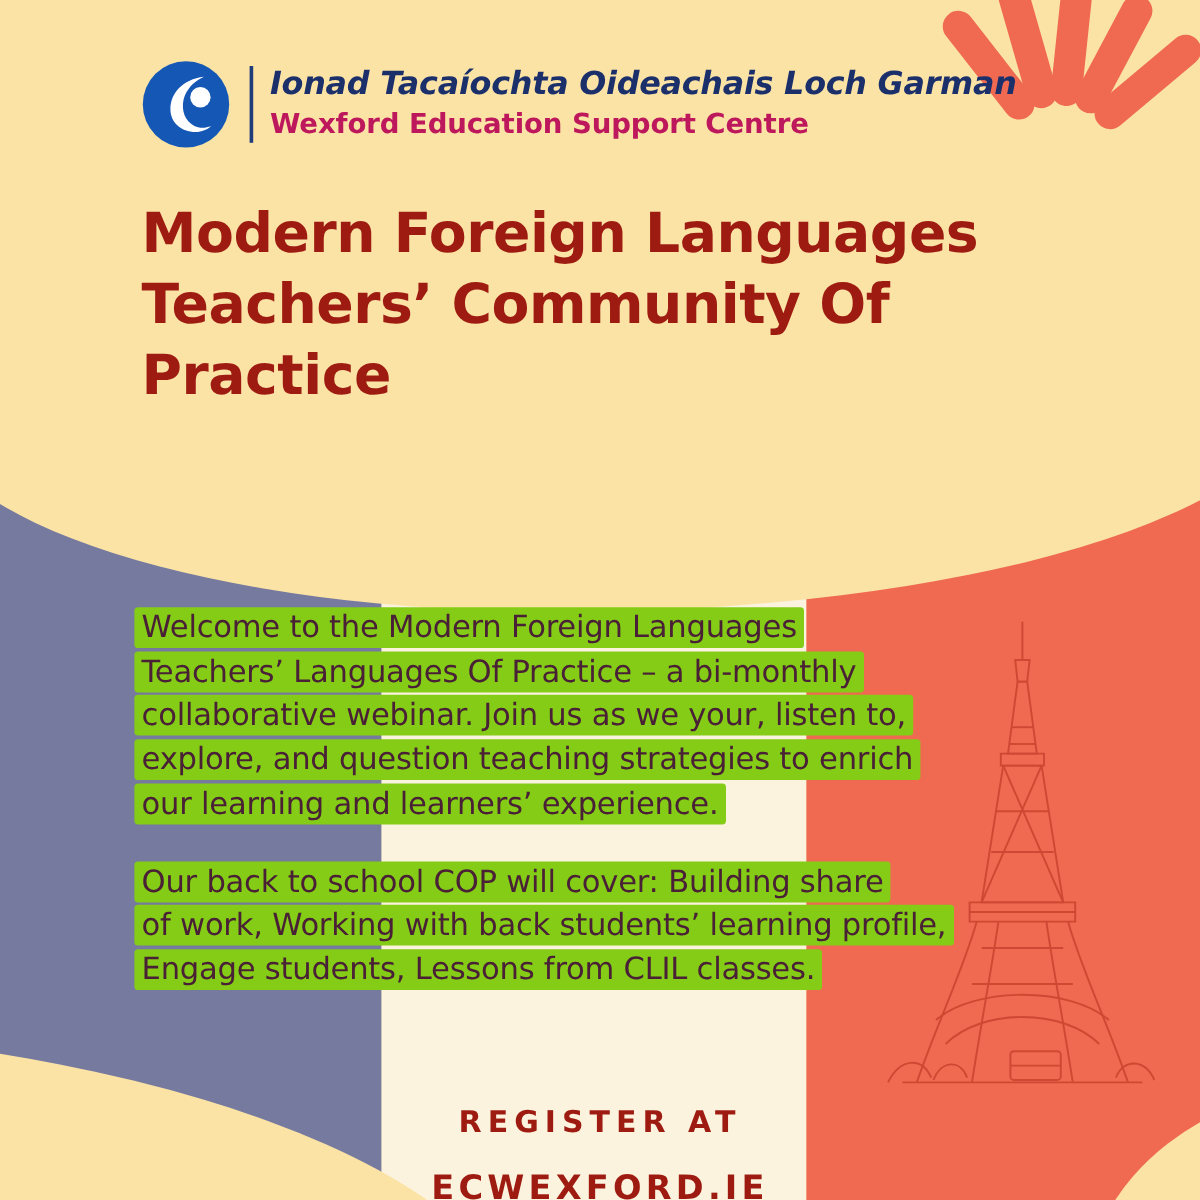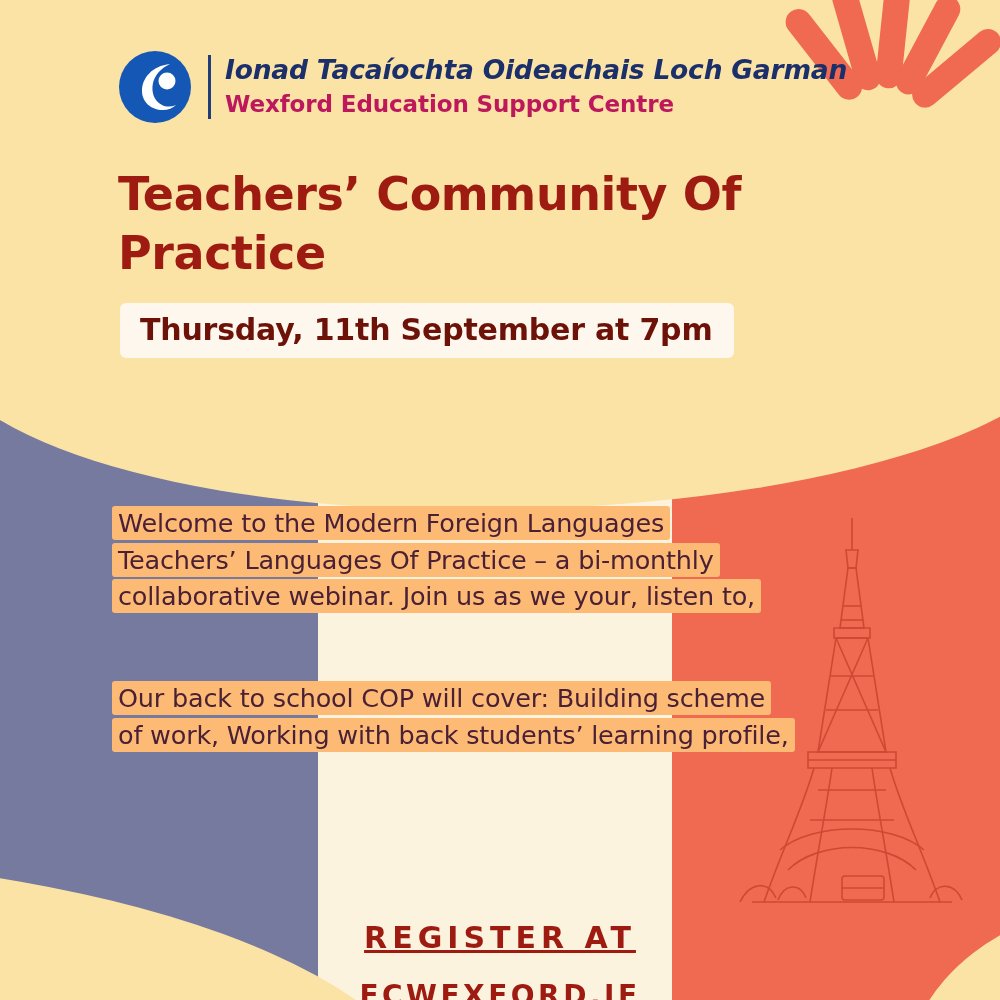--- a/index.html
+++ b/index.html
@@ -166,21 +166,21 @@
   .body-block p {
     margin: 0;
     font-family: "DejaVu Sans", sans-serif;
     font-size: 25.5px;
     line-height: 1.44;
     color: #4a2036;
     letter-spacing: -0.2px;
   }
   .body-block p span.ln {
     display: inline;
-    background: #fdba74;
+    background: #84cc16;
     box-decoration-break: clone;
     -webkit-box-decoration-break: clone;
     padding: 2px 6px;
     border-radius: 3px;
   }
   .body-gap { height: 28px; }
 
   
   .eiffel {
     position: absolute;
@@ -196,23 +196,22 @@
     position: absolute;
     left: 0;
     top: 920px;
     width: 1000px;
     text-align: center;
     font-family: "DejaVu Sans", sans-serif;
     font-weight: 700;
     color: #9e1b11;
   }
   .register .r1 {
-    font-size: 30px;
+    font-size: 25px;
     letter-spacing: 5px;
-    text-decoration: underline;
   }
   .register .r2 {
     font-size: 28px;
     letter-spacing: 3.5px;
     margin-top: 24px;
   }
 </style>
 </head>
 <body>
 
@@ -245,36 +244,38 @@
       </svg>
     </span>
     <span class="logo-divider"></span>
     <span>
       <div class="logo-text-ga">Ionad Tacaíochta Oideachais Loch Garman</div>
       <div class="logo-text-en">Wexford Education Support Centre</div>
     </span>
   </div>
 
   <div class="title">
+    <div>Modern Foreign Languages</div>
     <div>Teachers’ Community Of Practice</div>
   </div>
 
-  <div class="date-pill">Thursday, 11th September at 7pm</div>
 
   <div class="body-block">
     <p>
       <span class="ln">Welcome to the Modern Foreign Languages</span><br>
       <span class="ln">Teachers’ Languages Of Practice – a bi-monthly</span><br>
       <span class="ln">collaborative webinar. Join us as we your, listen to,</span><br>
-      <br>
+      <span class="ln">explore, and question teaching strategies to enrich</span><br>
+      <span class="ln">our learning and learners’ experience.</span>
     </p>
     <div class="body-gap"></div>
     <p>
-      <span class="ln">Our back to school COP will cover: Building scheme</span><br>
+      <span class="ln">Our back to school COP will cover: Building share</span><br>
       <span class="ln">of work, Working with back students’ learning profile,</span><br>
+      <span class="ln">Engage students, Lessons from CLIL classes.</span>
     </p>
   </div>
 
   <div class="eiffel">
     <svg viewBox="0 0 260 430" width="260" height="430" aria-hidden="true">
       <g stroke="#c9432f" stroke-width="1.6" fill="none" opacity="0.9">
 
         <line x1="130" y1="8" x2="130" y2="40"></line>
         <path d="M124 40 L136 40 L134 58 L126 58 Z"></path>
 

